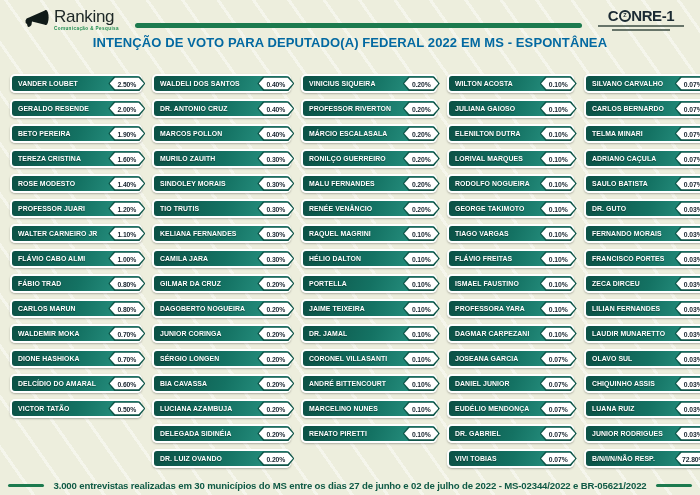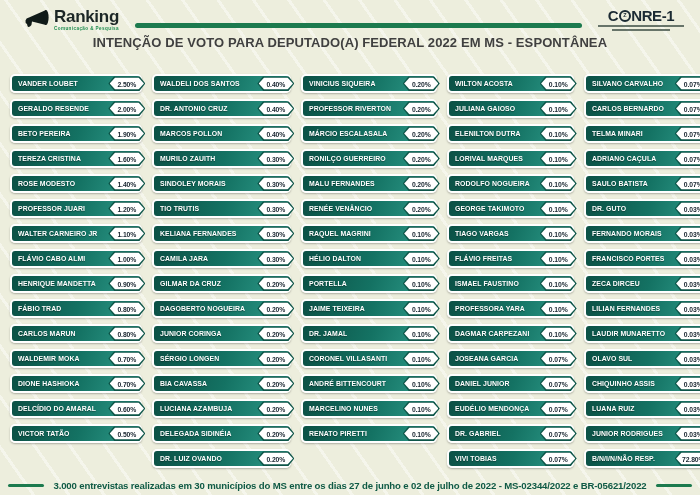--- a/index.html
+++ b/index.html
@@ -16,34 +16,34 @@
     background: repeating-linear-gradient(55deg, transparent 0 26px, rgba(255,255,255,.45) 26px 29px);
     pointer-events:none;
   }
   .page { position:relative; padding:8px 10px 0; height:100%; }
 
   
   .header-row { display:flex; align-items:flex-start; }
   .ranking-logo { display:flex; align-items:center; gap:4px; margin-left:14px; }
   .ranking-logo svg { display:block; }
   .ranking-wordmark { display:flex; flex-direction:column; line-height:1; }
-  .ranking-title { font-size:17px; font-weight:bold; color:#1c2726; letter-spacing:-.3px; }
+  .ranking-title { font-size:17px; font-weight:normal; color:#1c2726; letter-spacing:-.3px; }
   .ranking-sub { font-size:4.6px; font-weight:bold; color:#1e8c4f; letter-spacing:.4px; margin-top:1.5px; }
   .header-line { flex:1; height:5px; background:var(--accent-line,#1c7a4e); border-radius:3px; margin:15px 16px 0; }
   .conre-logo { margin-right:6px; display:flex; flex-direction:column; align-items:center; }
   .conre-text { display:flex; align-items:center; font-weight:bold; font-size:15px; color:#1b2a33; letter-spacing:-.4px; line-height:1; }
   .conre-o { display:inline-flex; width:12px; height:12px; border:2.4px solid #1b2a33; border-radius:50%; align-items:center; justify-content:center; margin:0 .5px; }
   .conre-oz { font-size:5.5px; font-weight:bold; color:#1b2a33; }
   .conre-lines { margin-top:2px; display:flex; flex-direction:column; align-items:center; gap:1.5px; }
   .conre-lines i { display:block; height:2px; background:#3a4b42; opacity:.75; }
   .conre-lines i:nth-child(1){ width:86px; }
   .conre-lines i:nth-child(2){ width:58px; }
 
   .main-title {
-    text-align:center; font-weight:bold; font-size:13px; color:#404040;
+    text-align:center; font-weight:bold; font-size:13px; color:#0369a1;
     letter-spacing:.1px; margin-top:3px;
   }
 
   
   .grid { display:flex; gap:10px; margin-top:24px; }
   .col { flex:1; display:flex; flex-direction:column; gap:6px; }
   .bar {
     position:relative; height:19px; flex:0 0 19px;
     border:2px solid #fff; border-radius:5px;
     background: linear-gradient(110deg, var(--bar-dark,#0b5045) 0%, #147263 52%, var(--bar-teal,#2f9c8b) 100%);
@@ -172,28 +172,20 @@
         </div>
         <div class="bar">
           <span class="bar-name">FLÁVIO CABO ALMI</span>
           <span class="badge">
             <span class="badge-inner">
               <span class="badge-text">1.00%</span>
             </span>
           </span>
         </div>
         <div class="bar">
-          <span class="bar-name">HENRIQUE MANDETTA</span>
-          <span class="badge">
-            <span class="badge-inner">
-              <span class="badge-text">0.90%</span>
-            </span>
-          </span>
-        </div>
-        <div class="bar">
           <span class="bar-name">FÁBIO TRAD</span>
           <span class="badge">
             <span class="badge-inner">
               <span class="badge-text">0.80%</span>
             </span>
           </span>
         </div>
         <div class="bar">
           <span class="bar-name">CARLOS MARUN</span>
           <span class="badge">

